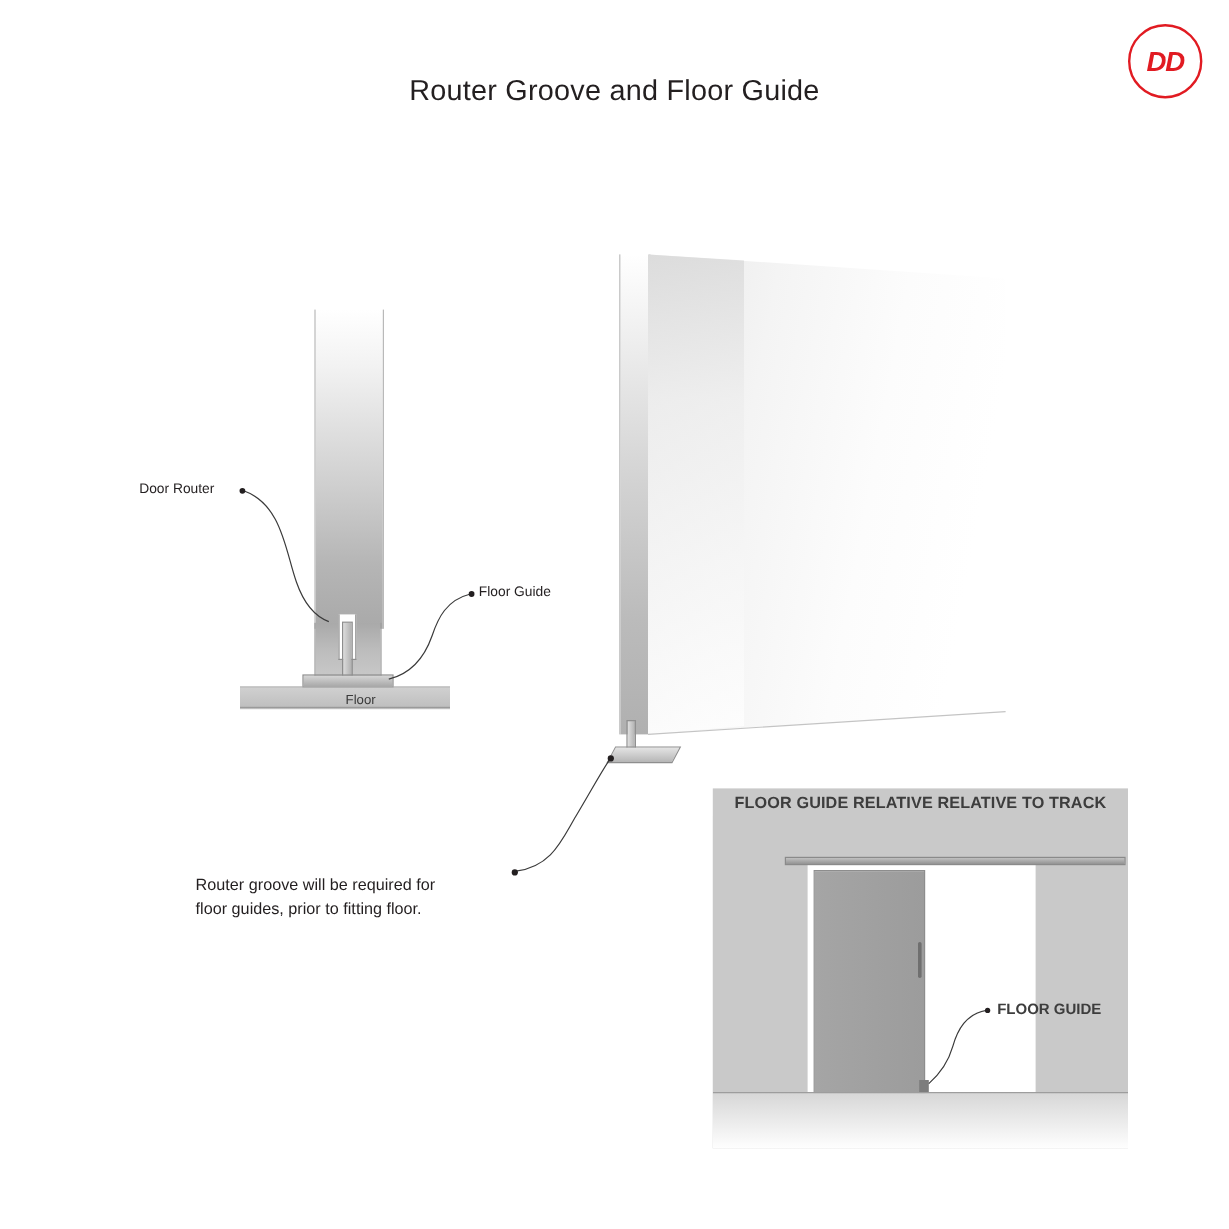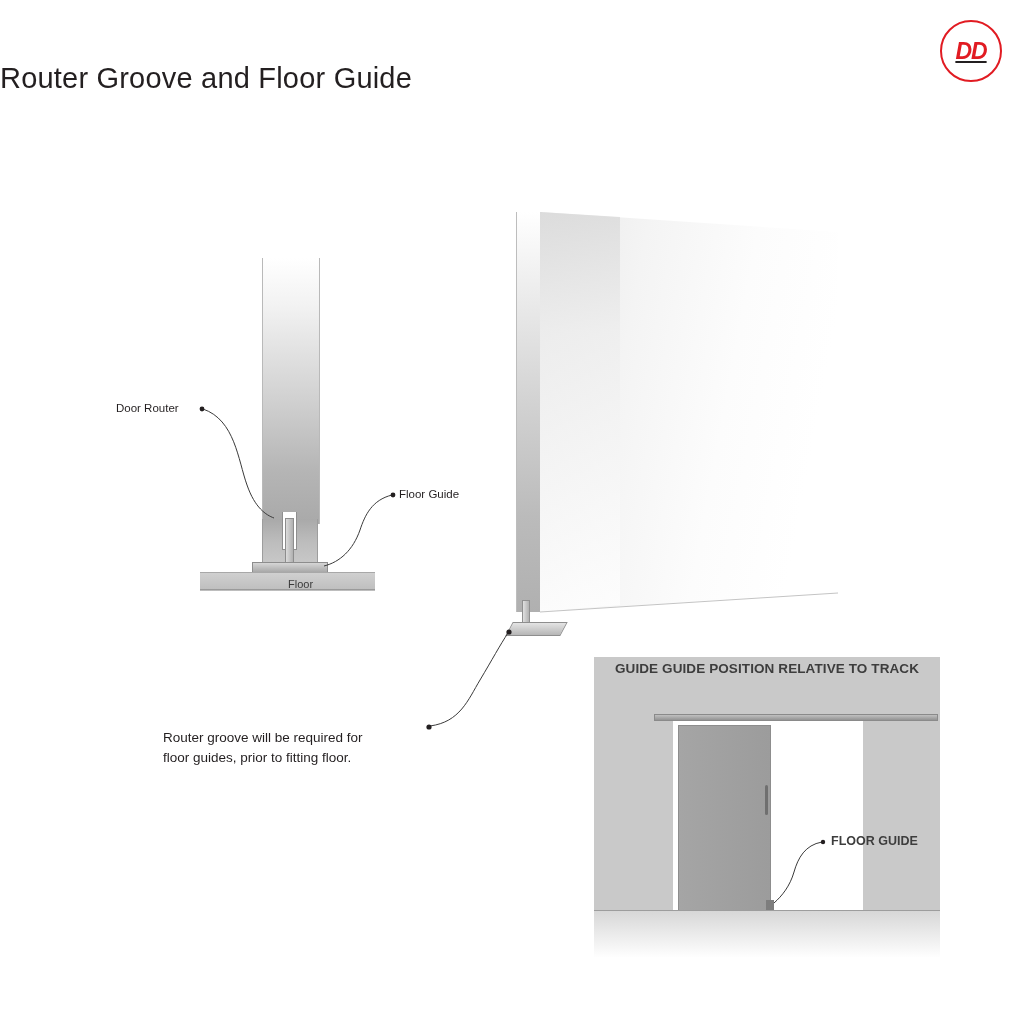--- a/index.html
+++ b/index.html
@@ -28,40 +28,39 @@
     top: 20px;
     right: 22px;
     width: 58px;
     height: 58px;
     border-radius: 50%;
     border: 2px solid #e11b22;
     background: #ffffff;
     display: flex;
     align-items: center;
     justify-content: center;
-    text-decoration: underline;
   }
   .logo-text {
     font-family: "Liberation Sans", sans-serif;
     font-weight: bold;
     font-size: 23px;
     letter-spacing: -1px;
     color: #e11b22;
     line-height: 1;
     font-style: italic;
   }
 
   
   .title {
     position: absolute;
     top: 62px;
     left: 0;
     width: 1024px;
-    text-align: left;
-    font-size: 29px;
+    text-align: center;
+    font-size: 24px;
     font-weight: normal;
     color: #231f20;
     letter-spacing: 0.2px;
   }
 
   
   .lbl {
     position: absolute;
     font-size: 11.5px;
     color: #231f20;
@@ -307,21 +306,21 @@
 
   <div class="inset">
     <div class="inset-wall"></div>
     <div class="inset-opening"></div>
     <div class="inset-track-wrap"></div>
     <div class="inset-door"></div>
     <div class="inset-handle"></div>
     <div class="inset-guide"></div>
     <div class="inset-floor"></div>
   </div>
-  <div class="inset-title">GUIDE GUIDE POSITION RELATIVE TO TRACK</div>
+  <div class="inset-title">FLOOR GUIDE RELATIVE RELATIVE TO TRACK</div>
 
   <svg class="overlay" viewBox="0 0 1024 1024">
 
     <defs>
       <linearGradient id="faceGrad" x1="0" y1="0" x2="1" y2="0.25">
         <stop offset="0%" stop-color="#e8e8e8"></stop>
         <stop offset="35%" stop-color="#f4f4f4"></stop>
         <stop offset="70%" stop-color="#fcfcfc"></stop>
         <stop offset="100%" stop-color="#ffffff"></stop>
       </linearGradient>

